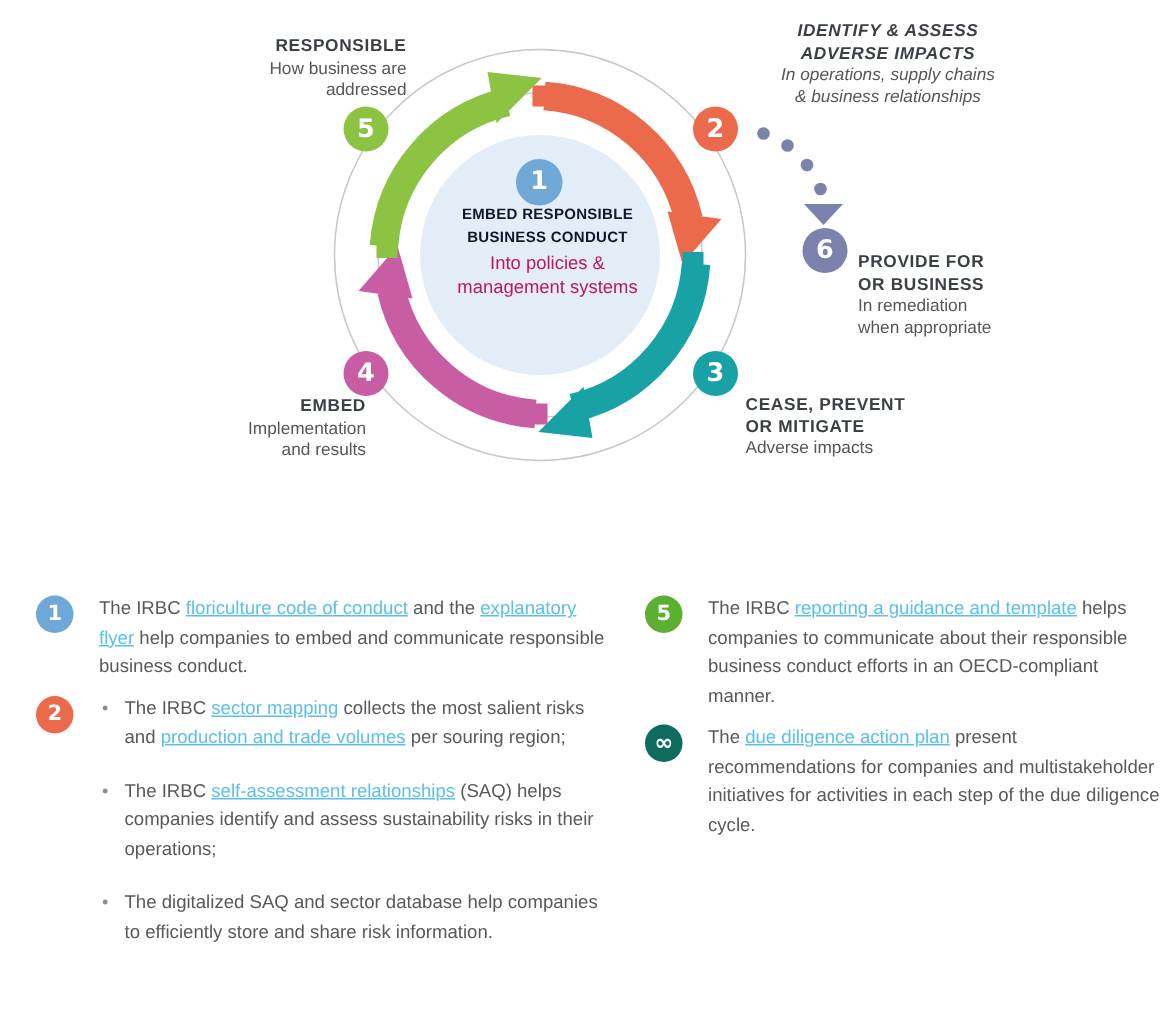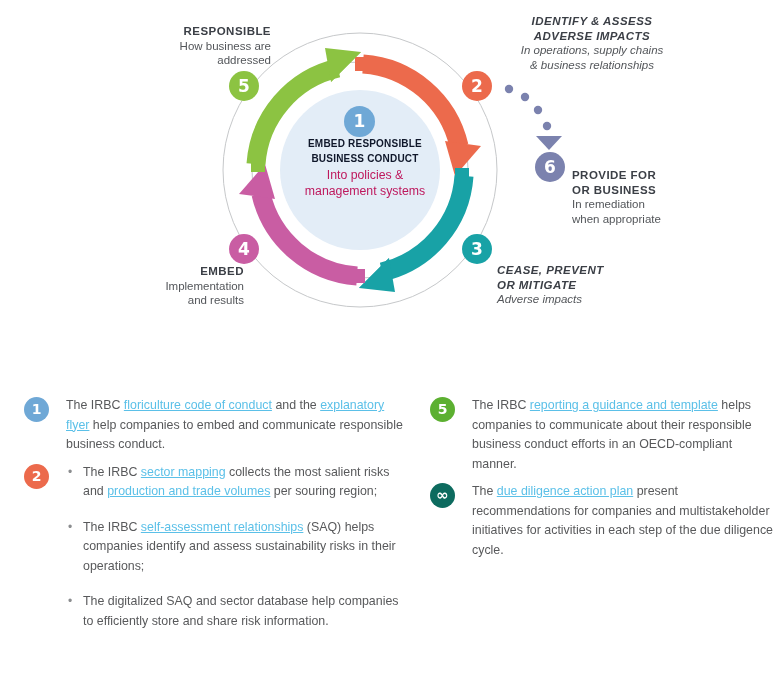--- a/index.html
+++ b/index.html
@@ -30,21 +30,21 @@
     color:#3b3f46;
     letter-spacing:.45px;
     font-size:11.5px;
     line-height:14.5px;
   }
   .cap .sb{display:block;}
 
   #label-communicate{left:116px;top:24px;width:155px;text-align:right;}
   #label-identify{left:467px;top:14px;width:250px;text-align:center;font-style:italic;}
   #label-provide{left:572px;top:168px;width:200px;text-align:left;}
-  #label-cease{left:497px;top:263px;width:240px;text-align:left;font-style:italic;}
+  #label-cease{left:497px;top:263px;width:240px;text-align:left;}
   #label-track{left:108px;top:264px;width:136px;text-align:right;}
 
   
   .ring-badge{
     position:absolute;
     border-radius:50%;
     color:#fff;
     font-weight:bold;
     text-align:center;
     font-family:"DejaVu Sans","Liberation Sans",sans-serif;

